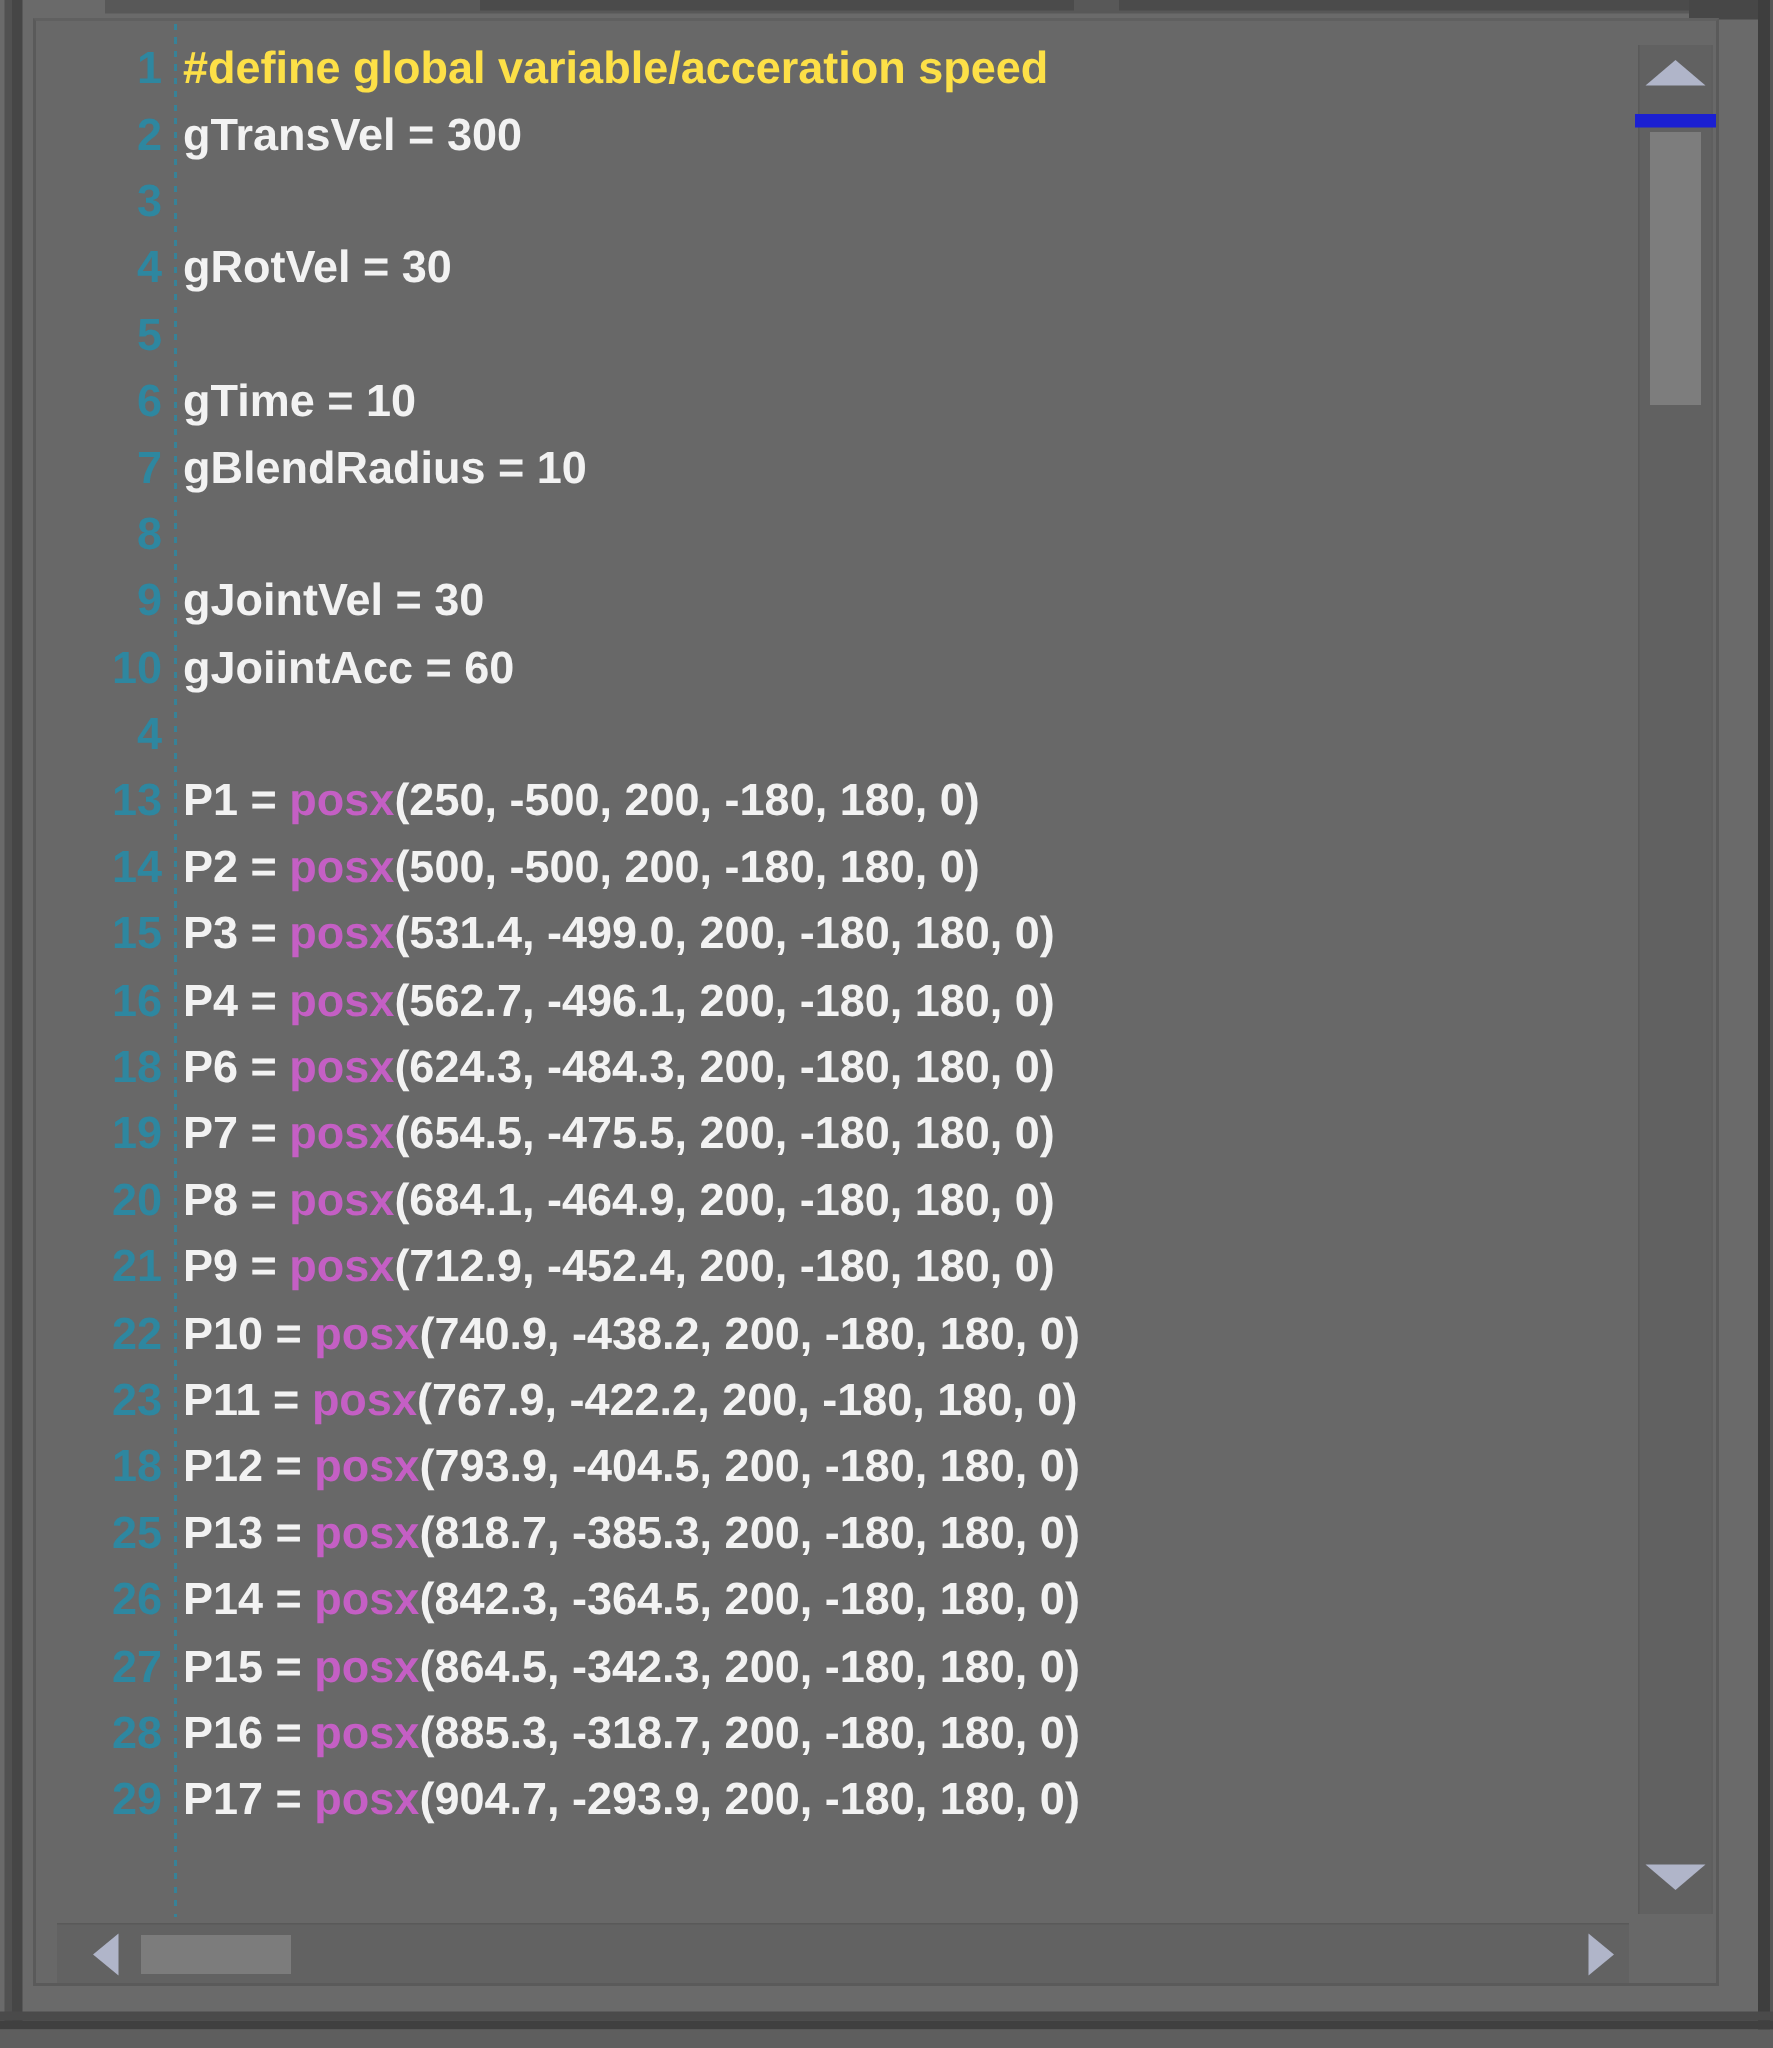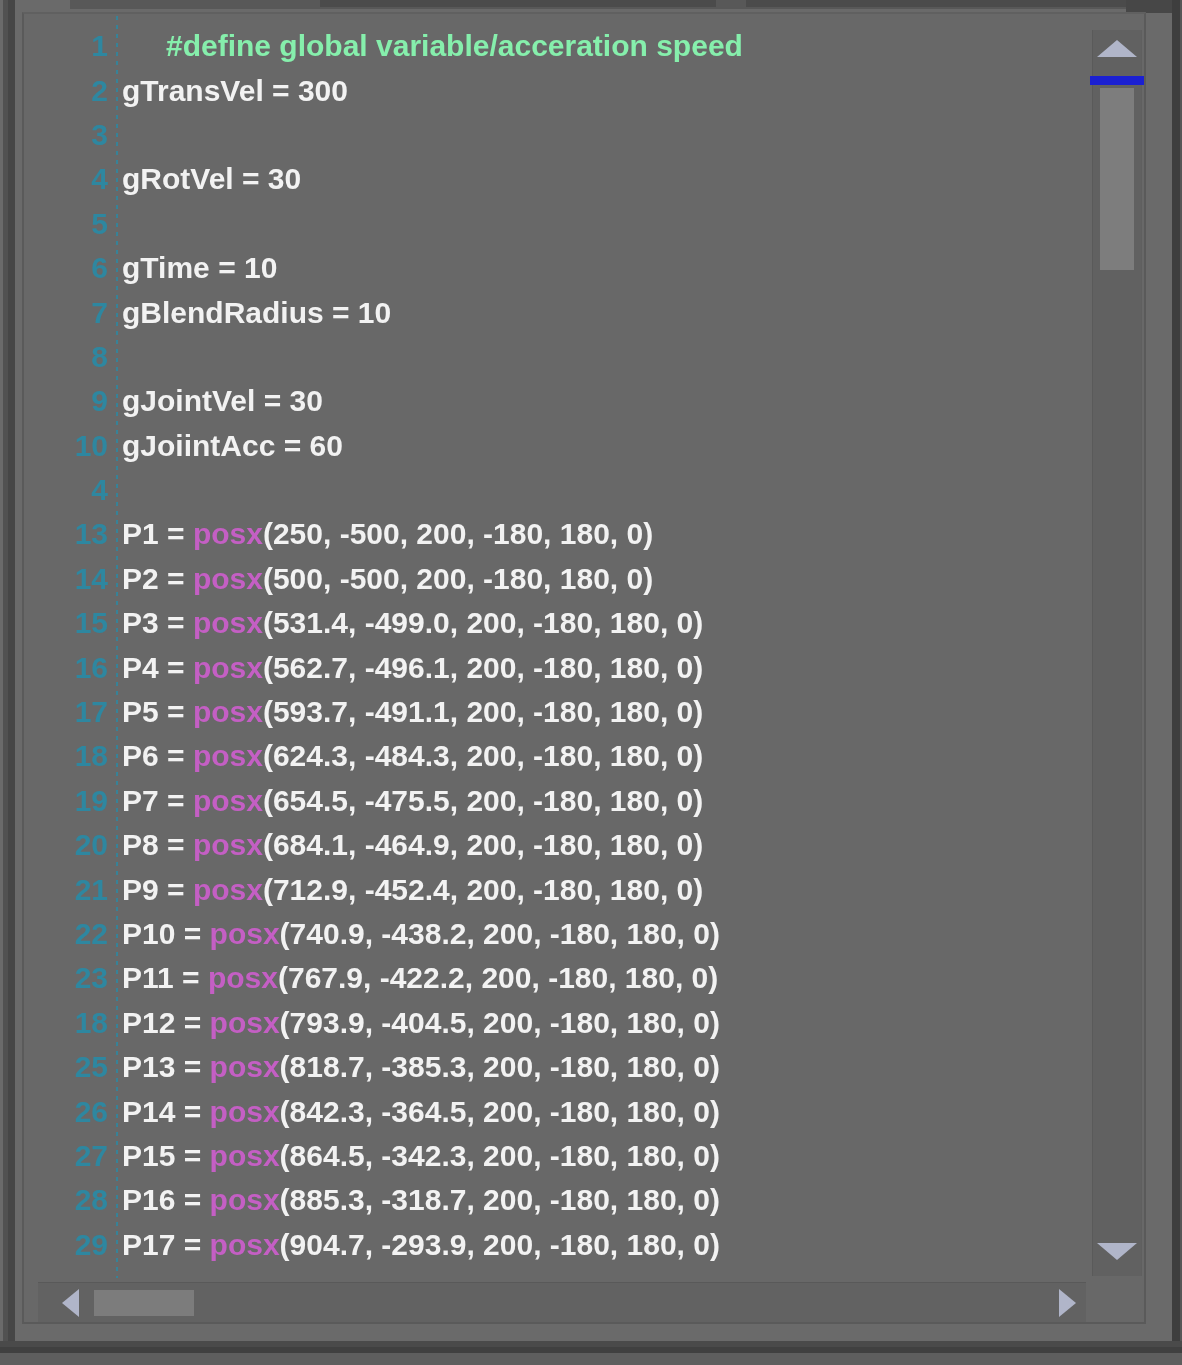--- a/index.html
+++ b/index.html
@@ -47,21 +47,21 @@
   .lines{position:absolute;left:0;top:8px;right:0;}
   .code-line{
     height:44.4px;display:flex;align-items:center;
     font-size:30px;font-weight:700;white-space:pre;
   }
   .line-num{
     width:82px;flex:0 0 82px;text-align:right;padding-right:6px;
     color:#2e87a0;
   }
   .line-code{margin-left:8px;}
-  .tok-comment{color:#86efac;margin-left:44px;}
+  .tok-comment{color:#fde047;}
   .tok-plain{color:#f2f2f2;margin-top:36px;}
   .tok-func{color:#c45fc4;}
   .tok-const{color:#4ccaa5;}
 
   
   .vscroll{
     position:absolute;left:1068px;top:16px;width:50px;height:1246px;
     background:#616161;border-left:1px solid #5a5a5a;border-right:1px solid #5f5f5f;
     box-sizing:border-box;
   }
@@ -133,21 +133,20 @@
           <div class="code-line"><span class="line-num">6</span><span class="line-code"><span class="tok-plain">gTime = 10</span></span></div>
           <div class="code-line"><span class="line-num">7</span><span class="line-code"><span class="tok-plain">gBlendRadius = 10</span></span></div>
           <div class="code-line"><span class="line-num">8</span></div>
           <div class="code-line"><span class="line-num">9</span><span class="line-code"><span class="tok-plain">gJointVel = 30</span></span></div>
           <div class="code-line"><span class="line-num">10</span><span class="line-code"><span class="tok-plain">gJoiintAcc = 60</span></span></div>
           <div class="code-line"><span class="line-num">4</span><span class="line-code"></span></div>
           <div class="code-line"><span class="line-num">13</span><span class="line-code"><span class="tok-plain">P1 = </span><span class="tok-func">posx</span><span class="tok-plain">(250, -500, 200, -180, 180, 0)</span></span></div>
           <div class="code-line"><span class="line-num">14</span><span class="line-code"><span class="tok-plain">P2 = </span><span class="tok-func">posx</span><span class="tok-plain">(500, -500, 200, -180, 180, 0)</span></span></div>
           <div class="code-line"><span class="line-num">15</span><span class="line-code"><span class="tok-plain">P3 = </span><span class="tok-func">posx</span><span class="tok-plain">(531.4, -499.0, 200, -180, 180, 0)</span></span></div>
           <div class="code-line"><span class="line-num">16</span><span class="line-code"><span class="tok-plain">P4 = </span><span class="tok-func">posx</span><span class="tok-plain">(562.7, -496.1, 200, -180, 180, 0)</span></span></div>
-          <div class="code-line"><span class="line-num">17</span><span class="line-code"><span class="tok-plain">P5 = </span><span class="tok-func">posx</span><span class="tok-plain">(593.7, -491.1, 200, -180, 180, 0)</span></span></div>
           <div class="code-line"><span class="line-num">18</span><span class="line-code"><span class="tok-plain">P6 = </span><span class="tok-func">posx</span><span class="tok-plain">(624.3, -484.3, 200, -180, 180, 0)</span></span></div>
           <div class="code-line"><span class="line-num">19</span><span class="line-code"><span class="tok-plain">P7 = </span><span class="tok-func">posx</span><span class="tok-plain">(654.5, -475.5, 200, -180, 180, 0)</span></span></div>
           <div class="code-line"><span class="line-num">20</span><span class="line-code"><span class="tok-plain">P8 = </span><span class="tok-func">posx</span><span class="tok-plain">(684.1, -464.9, 200, -180, 180, 0)</span></span></div>
           <div class="code-line"><span class="line-num">21</span><span class="line-code"><span class="tok-plain">P9 = </span><span class="tok-func">posx</span><span class="tok-plain">(712.9, -452.4, 200, -180, 180, 0)</span></span></div>
           <div class="code-line"><span class="line-num">22</span><span class="line-code"><span class="tok-plain">P10 = </span><span class="tok-func">posx</span><span class="tok-plain">(740.9, -438.2, 200, -180, 180, 0)</span></span></div>
           <div class="code-line"><span class="line-num">23</span><span class="line-code"><span class="tok-plain">P11 = </span><span class="tok-func">posx</span><span class="tok-plain">(767.9, -422.2, 200, -180, 180, 0)</span></span></div>
           <div class="code-line"><span class="line-num">18</span><span class="line-code"><span class="tok-plain">P12 = </span><span class="tok-func">posx</span><span class="tok-plain">(793.9, -404.5, 200, -180, 180, 0)</span></span></div>
           <div class="code-line"><span class="line-num">25</span><span class="line-code"><span class="tok-plain">P13 = </span><span class="tok-func">posx</span><span class="tok-plain">(818.7, -385.3, 200, -180, 180, 0)</span></span></div>
           <div class="code-line"><span class="line-num">26</span><span class="line-code"><span class="tok-plain">P14 = </span><span class="tok-func">posx</span><span class="tok-plain">(842.3, -364.5, 200, -180, 180, 0)</span></span></div>
           <div class="code-line"><span class="line-num">27</span><span class="line-code"><span class="tok-plain">P15 = </span><span class="tok-func">posx</span><span class="tok-plain">(864.5, -342.3, 200, -180, 180, 0)</span></span></div>

